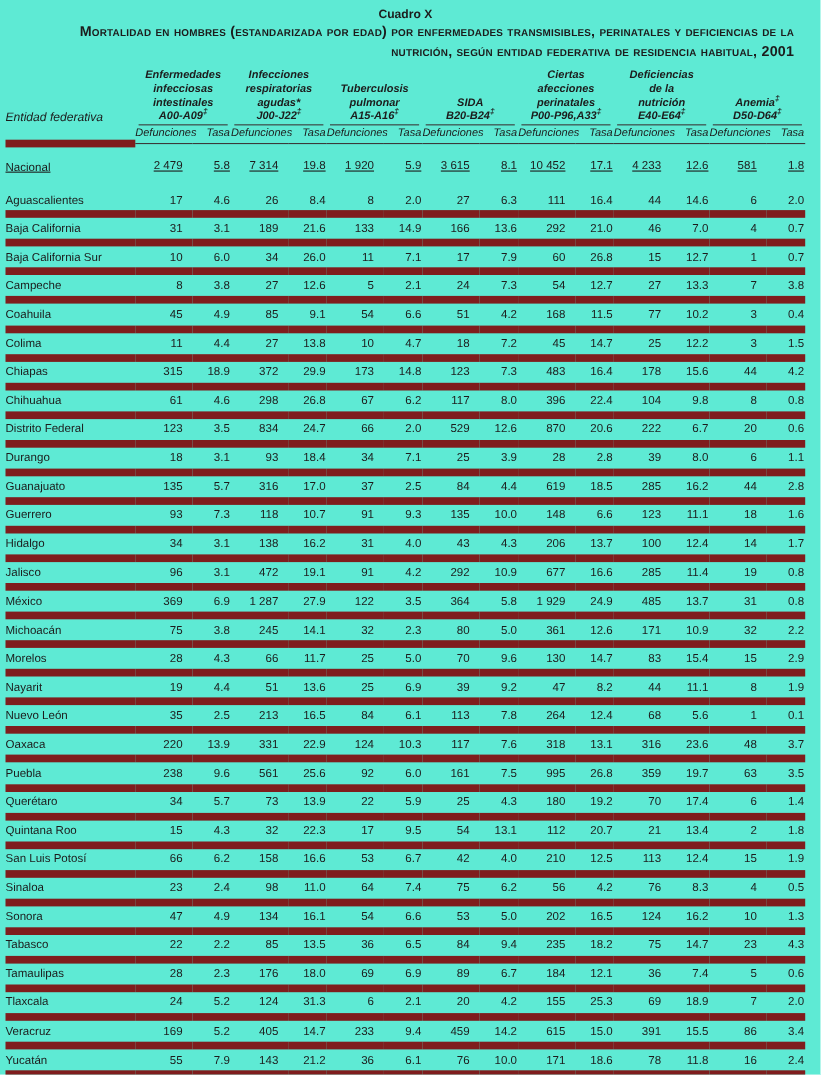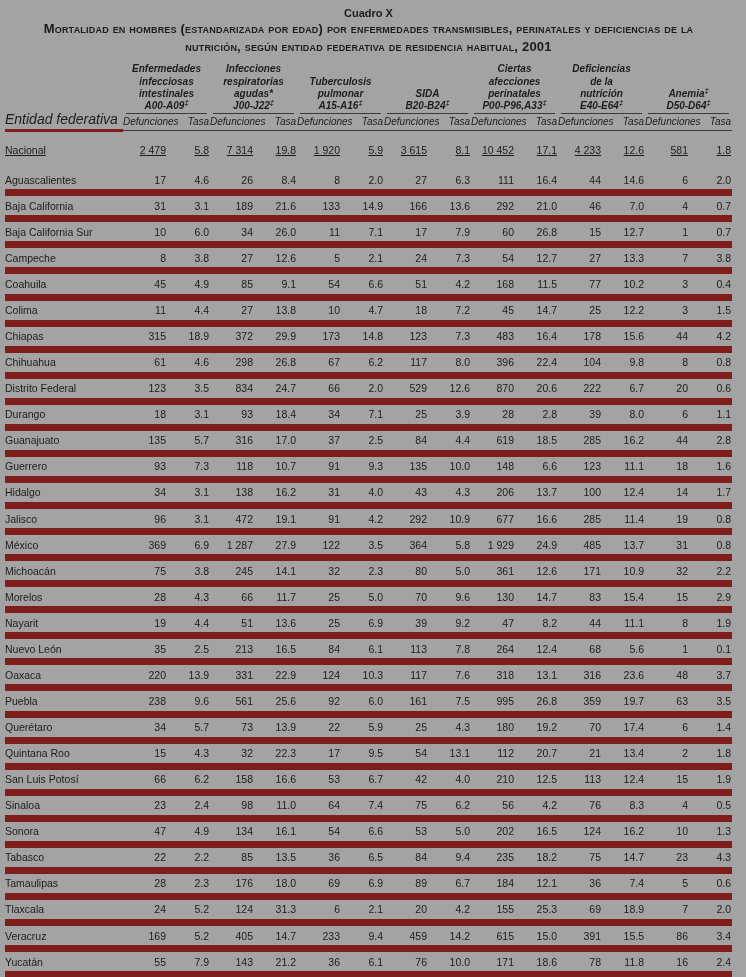--- a/index.html
+++ b/index.html
@@ -1,41 +1,42 @@
 <!DOCTYPE html>
 <html><head>
 <meta charset="utf-8">
 <style>
   html, body { margin: 0; padding: 0; background: #ffffff; }
   .page {
     width: 746px; height: 977px; box-sizing: border-box;
-    background: #a3a3a3; color: #1c1c1c;
+    background: #5eead4; color: #1c1c1c;
     font-family: "Liberation Sans", sans-serif;
     padding: 7px 14px 10px 5px;
     display: flex; flex-direction: column;
     overflow: hidden;
   }
   .title-block { text-align: center; }
   .cuadro-label { font-weight: bold; font-size: 11px; }
   .main-title {
     font-weight: bold; font-variant: small-caps; font-size: 13px;
     line-height: 1.4; margin-top: 1px; letter-spacing: 0.2px;
     padding: 0 10px;
+    text-align: right;
   }
   table.mortality {
     width: 100%; border-collapse: collapse; table-layout: fixed;
     margin-top: 7px;
   }
   col.c-ent { width: 118px; }
   col.c-def { width: 52px; }
   col.c-tasa { width: 35px; }
   thead th { font-weight: normal; font-style: italic; font-size: 10px; vertical-align: bottom; }
   th.rowhead {
-    text-align: left; font-size: 14px; padding: 0 0 2px 0;
-    border-bottom: 3px solid #7f1d1d;
+    text-align: left; font-size: 11px; padding: 0 0 14px 0;
+    border-bottom: 7px solid #7f1d1d;
   }
   th.group { padding: 0; }
   th.group .gi {
     text-align: center; line-height: 1.22; margin: 0 3px;
     border-bottom: 1px solid #3a3a3a; padding-bottom: 1px; font-weight: bold;
   }
   th.sub { border-bottom: 1px solid #3a3a3a; padding: 2px 0 3px 0; white-space: nowrap; }
   th.sub.def { text-align: right; padding-right: 2px; }
   th.sub.tasa { text-align: right; padding-right: 1px; }
   sup.dagger { font-size: 7.5px; vertical-align: super; line-height: 0; }

